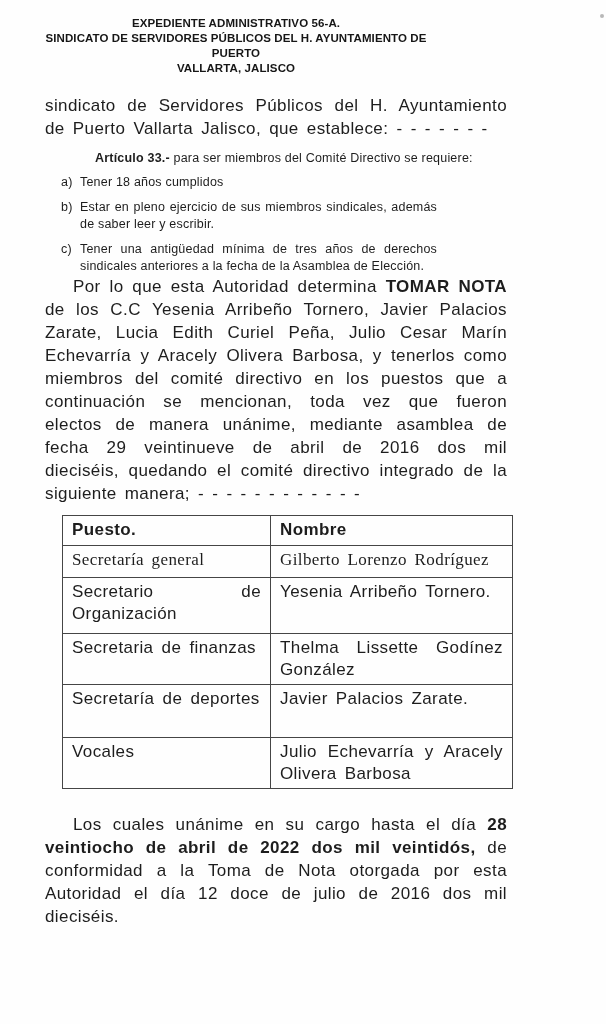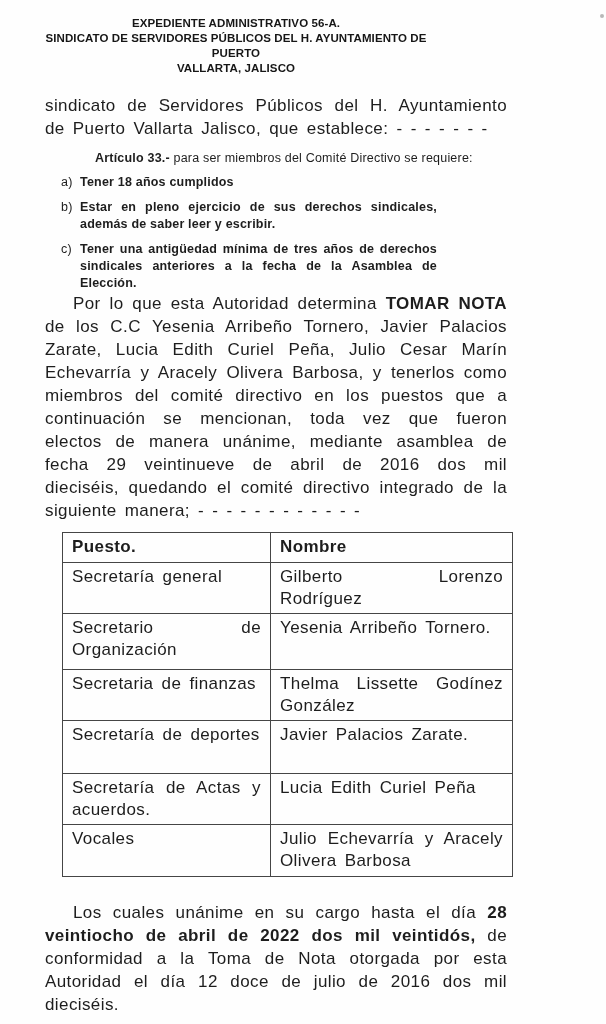--- a/index.html
+++ b/index.html
@@ -51,41 +51,41 @@
     list-style: none;
     margin: 4px 0 0 16px;
     padding: 0;
     width: 376px;
     font-size: 12.5px;
     line-height: 17px;
     letter-spacing: 0.2px;
   }
   .req-list li { display: flex; margin-top: 8px; }
   .req-list .marker { flex: 0 0 19px; }
-  .req-list .li-text { flex: 1; text-align: justify; font-weight: bold; }
+  .req-list .li-text { flex: 1; text-align: justify; }
   .comite-table {
     border-collapse: collapse;
     table-layout: fixed;
     width: 450px;
     margin: 10px 0 0 17px;
   }
   .comite-table th, .comite-table td {
     border: 1.5px solid var(--rule, #454545);
     vertical-align: top;
     padding: 3px 9px;
     font-size: 17px;
     line-height: 22px;
     letter-spacing: 0.4px;
     overflow: hidden;
     margin-left: 10px;
   }
   .comite-table th { text-align: left; font-weight: 700; }
   .comite-table td { text-align: justify; word-spacing: 3px; }
   .comite-table thead tr { height: 30px; }
-  .comite-table tbody tr:nth-child(1) { height: 32px; }
+  .comite-table tbody tr:nth-child(1) { height: 32px; font-family: Liberation Serif, serif; }
   .comite-table tbody tr:nth-child(2) { height: 56px; }
   .comite-table tbody tr:nth-child(3) { height: 50px; }
   .comite-table tbody tr:nth-child(4) { height: 53px; }
   .comite-table tbody tr:nth-child(5) { height: 32px; }
   .comite-table tbody tr:nth-child(6) { height: 52px; }
   .comite-table tbody tr:nth-child(7) { height: 56px; }
   .speck {
     position: absolute;
     right: 2px;
     top: 14px;
@@ -113,21 +113,21 @@
 
     <p class="articulo"><b>Artículo 33.-</b><span> para ser miembros del Comité Directivo se requiere:</span></p>
 
     <ol class="req-list" id="req-list">
         <li>
           <span class="marker">a)</span>
           <span class="li-text">Tener 18 años cumplidos</span>
         </li>
         <li>
           <span class="marker">b)</span>
-          <span class="li-text">Estar en pleno ejercicio de sus derechos sindicales, además de saber leer y escribir.</span>
+          <span class="li-text">Estar en pleno ejercicio de sus miembros sindicales, además de saber leer y escribir.</span>
         </li>
         <li>
           <span class="marker">c)</span>
           <span class="li-text">Tener una antigüedad mínima de tres años de derechos sindicales anteriores a la fecha de la Asamblea de Elección.</span>
         </li>
       </ol>
 
     <p class="body-par par-indent tomar"><span>Por lo que esta Autoridad determina </span><b>TOMAR NOTA</b><span> de los C.C Yesenia Arribeño Tornero, Javier Palacios Zarate, Lucia Edith Curiel Peña, Julio Cesar Marín Echevarría y Aracely Olivera Barbosa, y tenerlos como miembros del comité directivo en los puestos que a continuación se mencionan, toda vez que fueron electos de manera unánime, mediante asamblea de fecha 29 veintinueve de abril de 2016 dos mil dieciséis, quedando el comité directivo integrado de la siguiente manera;</span><span class="dashes">&nbsp;- - - - - - - - - - - -</span></p>
 
     <table class="comite-table">
@@ -152,24 +152,20 @@
           </tr>
           <tr>
             <td>Secretaria de finanzas</td>
             <td>Thelma Lissette Godínez González</td>
           </tr>
           <tr>
             <td>Secretaría de deportes</td>
             <td>Javier Palacios Zarate.</td>
           </tr>
           <tr>
-            <td>Secretaría de Actas y acuerdos.</td>
-            <td>Lucia Edith Curiel Peña</td>
-          </tr>
-          <tr>
             <td>Vocales</td>
             <td>Julio Echevarría y Aracely Olivera Barbosa</td>
           </tr>
         </tbody>
     </table>
 
     <p class="body-par par-indent closing"><span>Los cuales unánime en su cargo hasta el día </span><b>28 veintiocho de abril de 2022 dos mil veintidós,</b><span> de conformidad a la Toma de Nota otorgada por esta Autoridad el día 12 doce de julio de 2016 dos mil dieciséis.</span></p>
 
   </div>
 </div>

